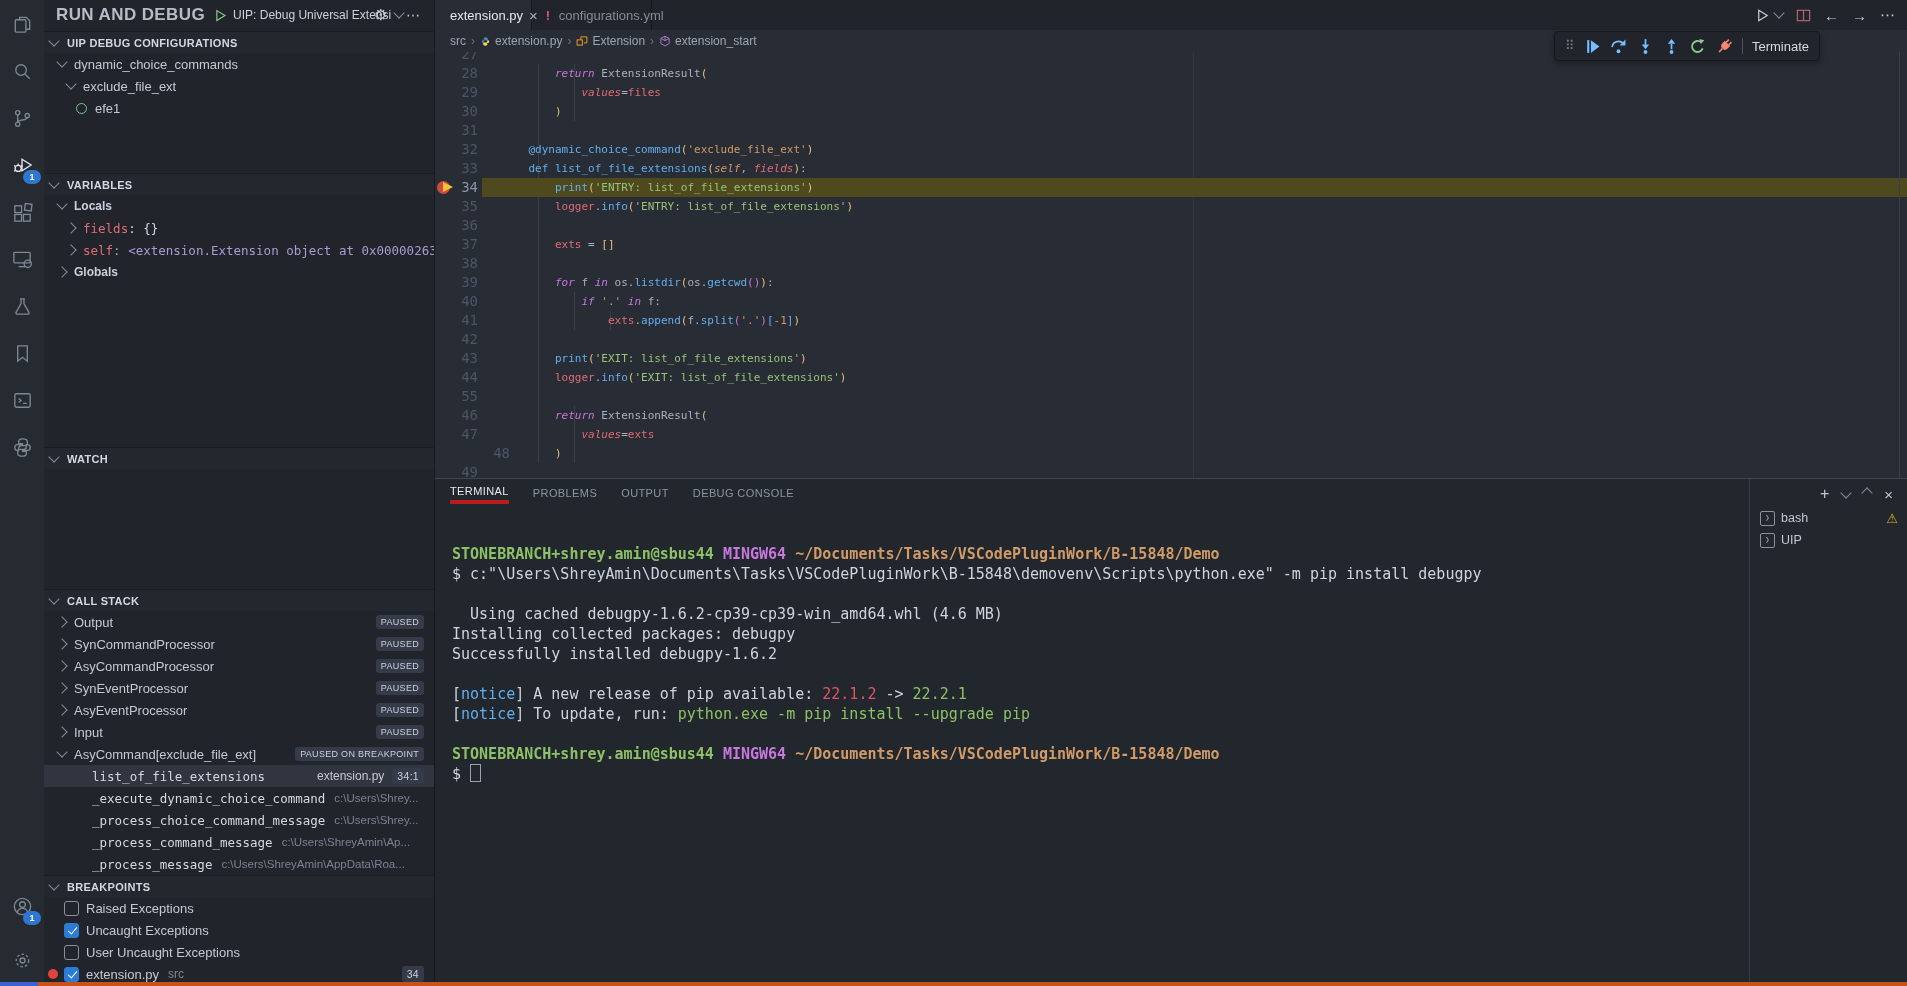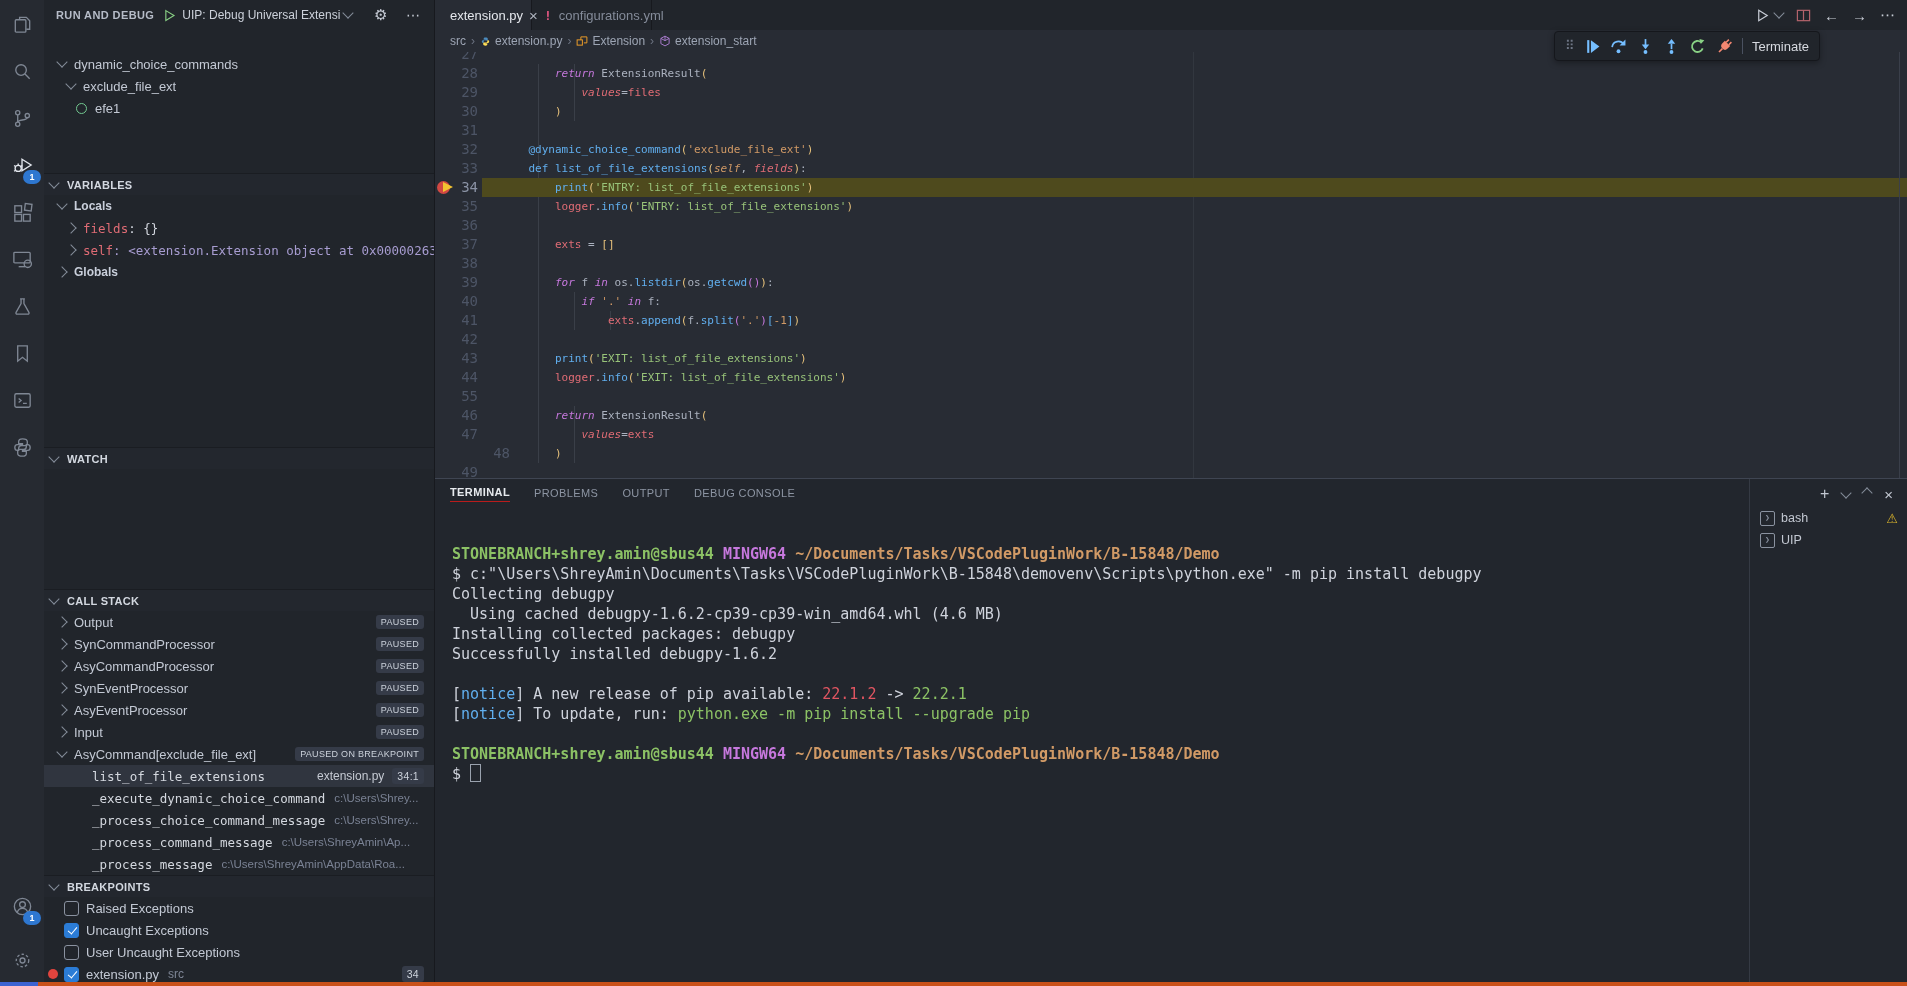--- a/index.html
+++ b/index.html
@@ -10,21 +10,21 @@
   .activitybar{position:absolute;left:0;top:0;width:44px;height:982px;background:#262a31;z-index:5;}
   .ab-icon{position:absolute;left:0;width:44px;height:40px;display:flex;align-items:center;justify-content:center;}
   .ab-icon svg{width:23px;height:23px;stroke:#7f8794;fill:none;stroke-width:1.4;}
   .ab-icon.active svg{stroke:#e3e7ee;}
   .ab-badge{position:absolute;right:3px;bottom:1px;min-width:14px;height:14px;border-radius:8px;background:#2e77d0;
             color:#fff;font-size:9px;line-height:14px;text-align:center;padding:0 2px;font-weight:bold;}
 
   
   .sidebar{position:absolute;left:44px;top:0;width:390px;height:982px;background:#21252b;border-right:1px solid #17191e;z-index:4;}
   .sb-header{position:absolute;top:0;left:0;width:100%;height:30px;display:flex;align-items:center;}
-  .sb-title{font-size:11px;font-weight:bold;color:#b6bcc8;margin-left:12px;letter-spacing:.4px;white-space:nowrap;}
+  .sb-title{font-size:17px;font-weight:bold;color:#b6bcc8;margin-left:12px;letter-spacing:.4px;white-space:nowrap;}
   .sb-play{margin-left:9px;}
   .sb-dd{display:flex;align-items:center;margin-left:6px;width:180px;color:#ccd1da;font-size:12px;}
   .sb-dd-label{max-width:162px;overflow:hidden;text-overflow:clip;white-space:nowrap;}
   .sb-gear{position:absolute;left:330px;color:#c3c8d2;font-size:15px;}
   .sb-dots{position:absolute;left:362px;color:#c3c8d2;font-size:14px;letter-spacing:1px;}
 
   .section-header{position:absolute;left:0;width:100%;height:22px;display:flex;align-items:center;
                   border-top:1px solid #1a1d22;background:#23272e;box-sizing:border-box;}
   .section-header .cv,.section-header .cr{margin-left:6px;}
   .section-title{font-size:11px;font-weight:bold;color:#d3d8e0;margin-left:9px;letter-spacing:.3px;}
@@ -101,21 +101,21 @@
   .dbg-grip{color:#6e7685;font-size:13px;line-height:10px;}
   .dbg-btn{width:18px;height:18px;display:flex;align-items:center;justify-content:center;background:none;border:none;padding:0;}
   .dbg-btn svg{width:17px;height:17px;}
   .dbg-sep{width:1px;height:16px;background:#4a5160;}
   .dbg-terminate{background:none;border:none;color:#d7dae0;font-size:13px;font-family:"Liberation Sans",sans-serif;padding:0;}
 
   
   .panel{position:absolute;left:0;top:478px;right:0;height:504px;background:#22262d;border-top:1px solid #3f4552;box-sizing:border-box;}
   .panel-tabs{position:absolute;left:16px;top:0;height:30px;display:flex;align-items:center;gap:24px;}
   .ptab{font-size:11px;letter-spacing:.4px;color:#8d95a3;padding-bottom:3px;}
-  .ptab.active{color:#e7eaee;border-bottom:1px solid #b91c1c;font-weight:bold;}
+  .ptab.active{color:#e7eaee;border-bottom:4px solid #b91c1c;}
   .panel-actions{position:absolute;right:14px;top:0;height:30px;display:flex;align-items:center;gap:13px;color:#c3c8d2;}
   .panel-actions .cv{margin-top:-2px;}
   .pa-up{transform:rotate(-135deg);margin-top:3px;}
   .term-body{position:absolute;left:18px;top:0;right:160px;bottom:0;overflow:hidden;}
   .tm-line{position:absolute;left:0;right:0;height:20px;line-height:20px;white-space:pre;
            font-family:"DejaVu Sans Mono",monospace;font-size:15px;}
   .tm-t{color:#cfd3dc;} .tm-g{color:#8cc265;font-weight:bold;} .tm-m{color:#c678dd;font-weight:bold;}
   .tm-o{color:#d19a66;font-weight:bold;} .tm-b{color:#61afef;} .tm-r{color:#e05561;} .tm-gr{color:#8cc265;}
   .tm-cursor{display:inline-block;width:9px;height:16px;border:1px solid #9aa2ae;vertical-align:-3px;}
   .term-list{position:absolute;right:0;top:0;width:157px;bottom:0;border-left:1px solid #353a44;}
@@ -225,20 +225,24 @@
           <path d="M3.5 2l10 6-10 6z" fill="none" stroke="#89d185" stroke-width="1.4"></path>
         </svg>
       <div class="sb-dd">
         <span class="sb-dd-label">UIP: Debug Universal Extensi</span>
         <span class="cv" style="margin-left:4px"></span>
       </div>
       <span class="sb-gear">⚙</span>
       <span class="sb-dots">⋯</span>
     </div>
 
+    <div class="section-header" style="top:31px">
+      <span class="cv"></span>
+      <span class="section-title">UIP DEBUG CONFIGURATIONS</span>
+    </div>
 
     <div class="section-header" style="top:447px">
       <span class="cv"></span>
       <span class="section-title">WATCH</span>
     </div>
 
     <div class="section-header" style="top:173px">
       <span class="cv"></span>
       <span class="section-title">VARIABLES</span>
     </div>
@@ -535,21 +539,20 @@
       </div>
       <div class="panel-actions">
         <span style="font-size:16px">+</span>
         <span class="cv"></span>
         <span class="cv pa-up"></span>
         <span style="font-size:15px">×</span>
       </div>
       <div class="term-body">
           <div class="tm-line" style="top: 65px;"><span class="tm-g">STONEBRANCH+shrey.amin@sbus44</span><span class="tm-t"> </span><span class="tm-m">MINGW64</span><span class="tm-t"> </span><span class="tm-o">~/Documents/Tasks/VSCodePluginWork/B-15848/Demo</span></div>
           <div class="tm-line" style="top: 85px;"><span class="tm-t">$ c:"\Users\ShreyAmin\Documents\Tasks\VSCodePluginWork\B-15848\demovenv\Scripts\python.exe" -m pip install debugpy</span></div>
-          <div class="tm-line" style="top: 105px;"><span class="tm-t">Collecting debugpy</span></div>
           <div class="tm-line" style="top: 125px;"><span class="tm-t">  Using cached debugpy-1.6.2-cp39-cp39-win_amd64.whl (4.6 MB)</span></div>
           <div class="tm-line" style="top: 145px;"><span class="tm-t">Installing collected packages: debugpy</span></div>
           <div class="tm-line" style="top: 165px;"><span class="tm-t">Successfully installed debugpy-1.6.2</span></div>
           <div class="tm-line" style="top: 185px;"></div>
           <div class="tm-line" style="top: 205px;"><span class="tm-t">[</span><span class="tm-b">notice</span><span class="tm-t">] A new release of pip available: </span><span class="tm-r">22.1.2</span><span class="tm-t"> -&gt; </span><span class="tm-gr">22.2.1</span></div>
           <div class="tm-line" style="top: 225px;"><span class="tm-t">[</span><span class="tm-b">notice</span><span class="tm-t">] To update, run: </span><span class="tm-gr">python.exe -m pip install --upgrade pip</span></div>
           <div class="tm-line" style="top: 245px;"></div>
           <div class="tm-line" style="top: 265px;"><span class="tm-g">STONEBRANCH+shrey.amin@sbus44</span><span class="tm-t"> </span><span class="tm-m">MINGW64</span><span class="tm-t"> </span><span class="tm-o">~/Documents/Tasks/VSCodePluginWork/B-15848/Demo</span></div>
           <div class="tm-line" style="top: 285px;"><span class="tm-t">$ </span><span class="tm-cursor"></span></div>
         </div>

